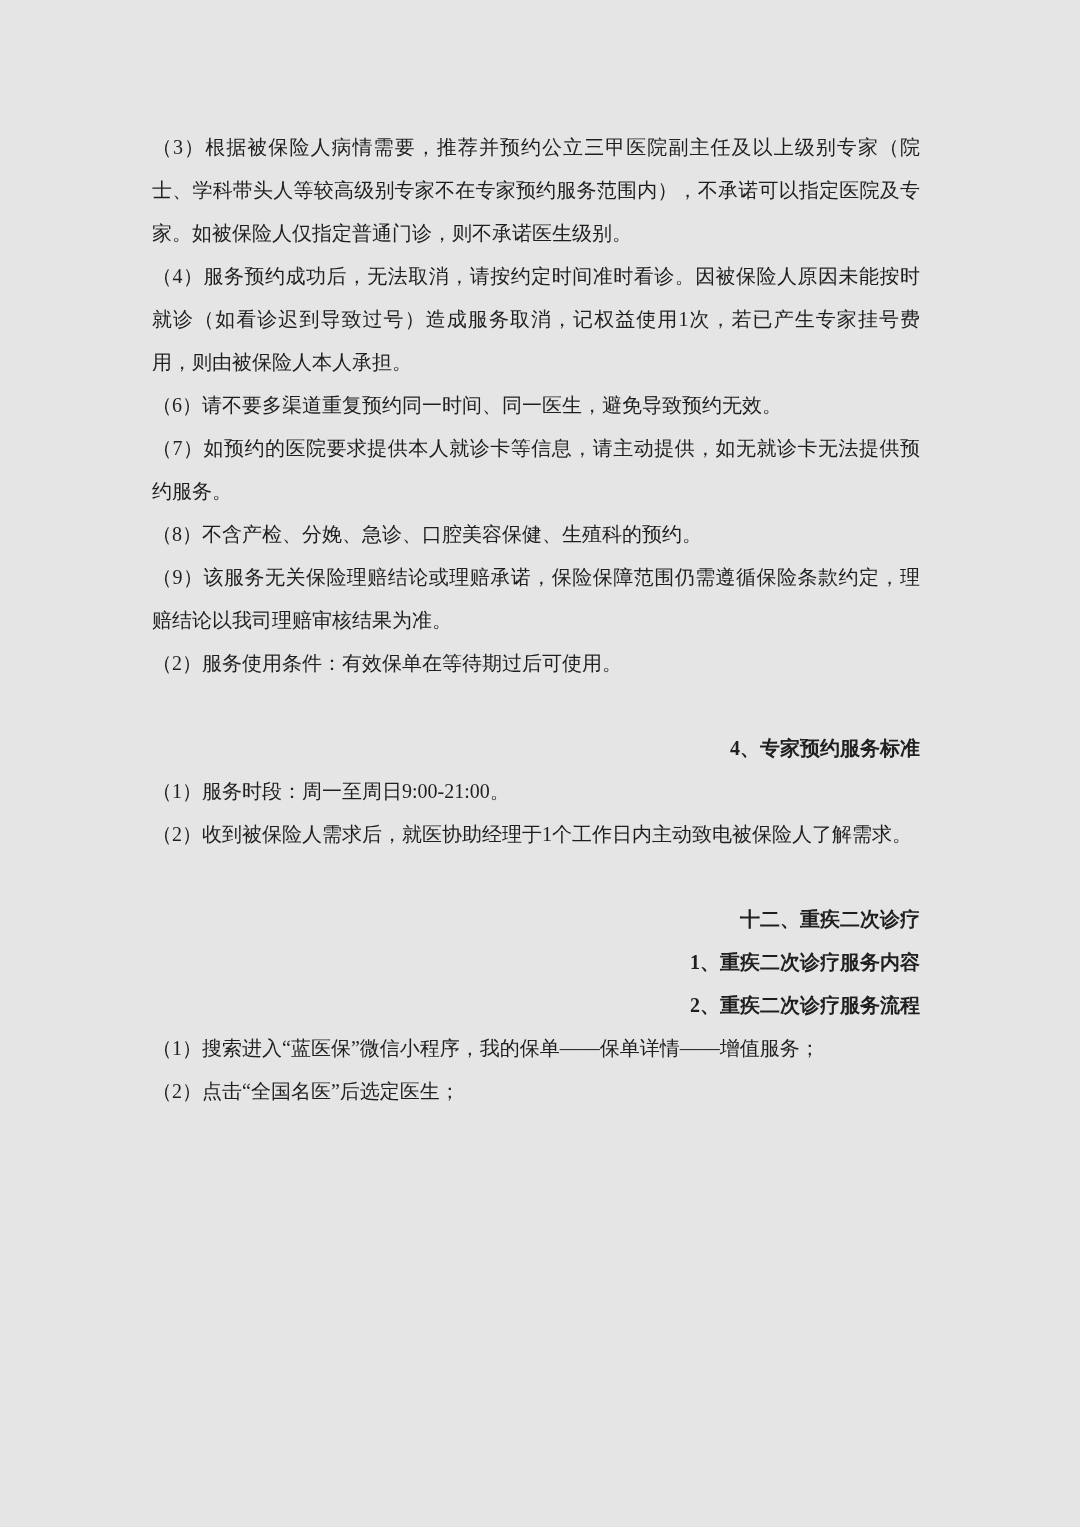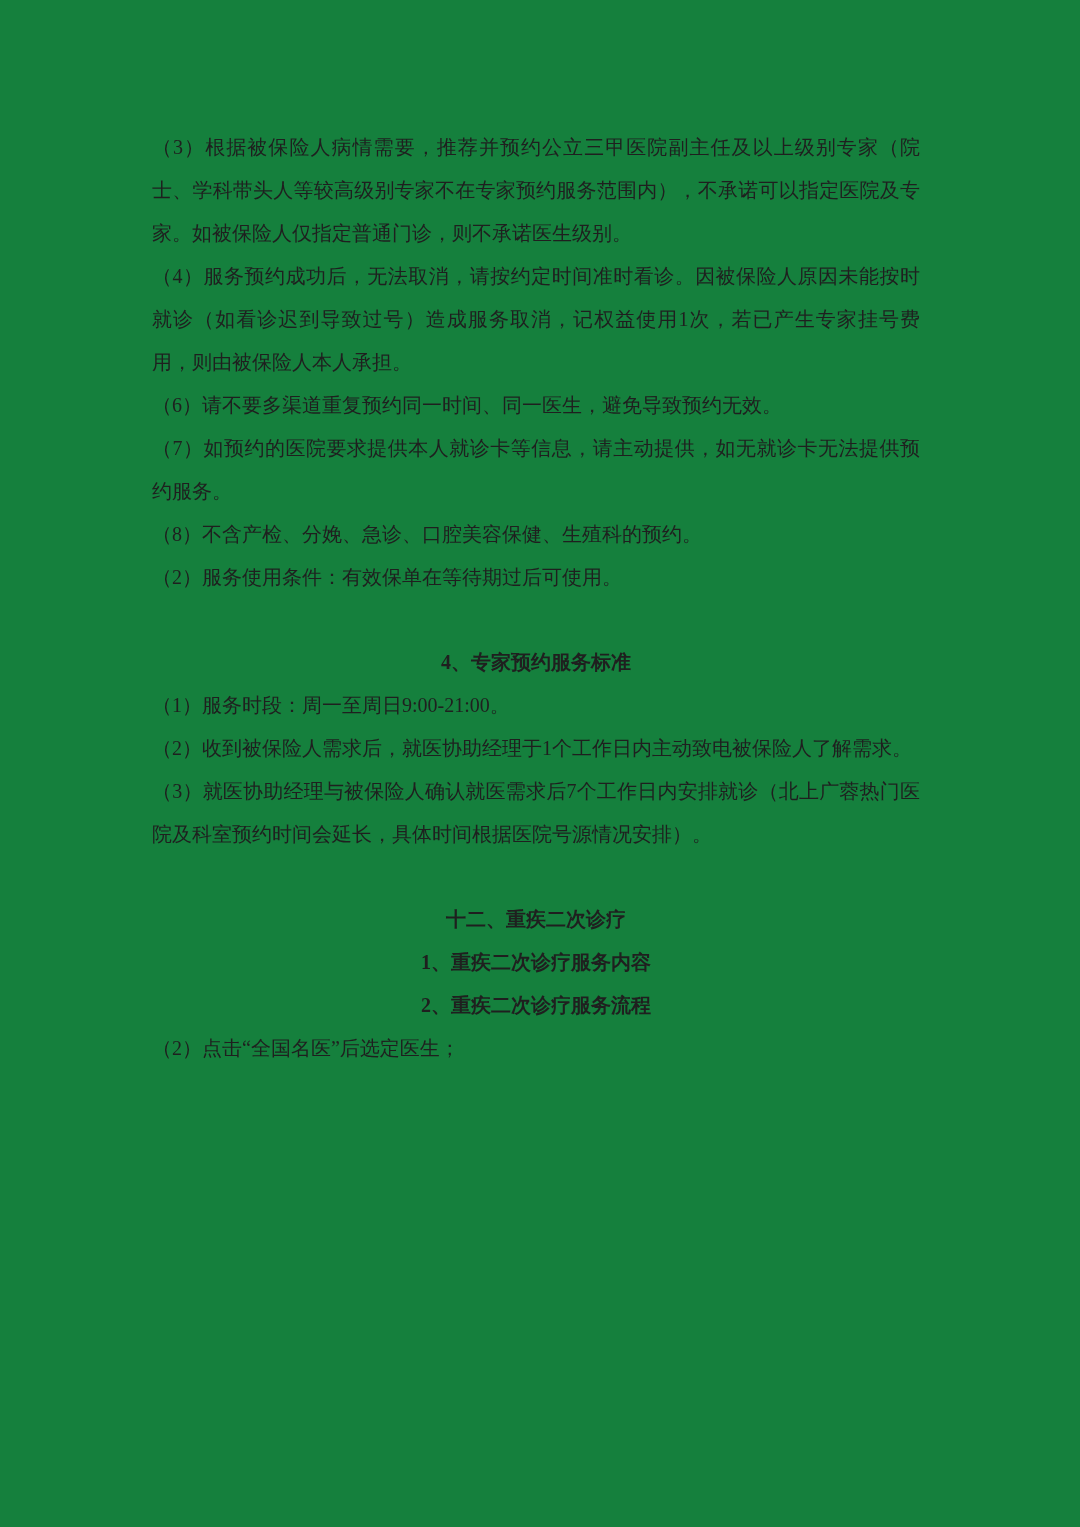--- a/index.html
+++ b/index.html
@@ -9,58 +9,59 @@
     height: 1527px;
     background: #ffffff;
     font-family: "Liberation Serif", "DejaVu Serif", serif;
     color: #1f1f1f;
     overflow: hidden;
   }
   .page {
     position: relative;
     width: 1080px;
     height: 1527px;
-    background: #15803d;
+    background: #e5e5e5;
   }
   .content {
     position: absolute;
     left: 152px;
     top: 126px;
     width: 768px;
   }
   .para {
     margin: 0;
     font-size: 20px;
     line-height: 43px;
     text-align: justify;
     text-justify: inter-character;
     font-weight: normal;
   }
   .heading {
     margin: 42px 0 0 0;
     font-size: 20px;
     line-height: 43px;
     font-weight: bold;
-    text-align: center;
+    text-align: right;
   }
   .heading + .heading { margin-top: 0; }
 </style>
 </head>
 <body style="color: rgb(31, 31, 31); background: rgb(255, 255, 255);">
 
 <div class="page">
   <div class="content">
     <p class="para">（3）根据被保险人病情需要，推荐并预约公立三甲医院副主任及以上级别专家（院士、学科带头人等较高级别专家不在专家预约服务范围内），不承诺可以指定医院及专家。如被保险人仅指定普通门诊，则不承诺医生级别。</p>
     <p class="para">（4）服务预约成功后，无法取消，请按约定时间准时看诊。因被保险人原因未能按时就诊（如看诊迟到导致过号）造成服务取消，记权益使用1次，若已产生专家挂号费用，则由被保险人本人承担。</p>
     <p class="para">（6）请不要多渠道重复预约同一时间、同一医生，避免导致预约无效。</p>
     <p class="para">（7）如预约的医院要求提供本人就诊卡等信息，请主动提供，如无就诊卡无法提供预约服务。</p>
     <p class="para">（8）不含产检、分娩、急诊、口腔美容保健、生殖科的预约。</p>
+    <p class="para">（9）该服务无关保险理赔结论或理赔承诺，保险保障范围仍需遵循保险条款约定，理赔结论以我司理赔审核结果为准。</p>
     <p class="para">（2）服务使用条件：有效保单在等待期过后可使用。</p>
     <h3 class="heading">4、专家预约服务标准</h3>
     <p class="para">（1）服务时段：周一至周日9:00-21:00。</p>
     <p class="para">（2）收到被保险人需求后，就医协助经理于1个工作日内主动致电被保险人了解需求。</p>
-    <p class="para">（3）就医协助经理与被保险人确认就医需求后7个工作日内安排就诊（北上广蓉热门医院及科室预约时间会延长，具体时间根据医院号源情况安排）。</p>
     <h3 class="heading">十二、重疾二次诊疗</h3>
     <h3 class="heading">1、重疾二次诊疗服务内容</h3>
     <h3 class="heading">2、重疾二次诊疗服务流程</h3>
+    <p class="para">（1）搜索进入“蓝医保”微信小程序，我的保单——保单详情——增值服务；</p>
     <p class="para">（2）点击“全国名医”后选定医生；</p>
   </div>
 </div>
 
 </body></html>

